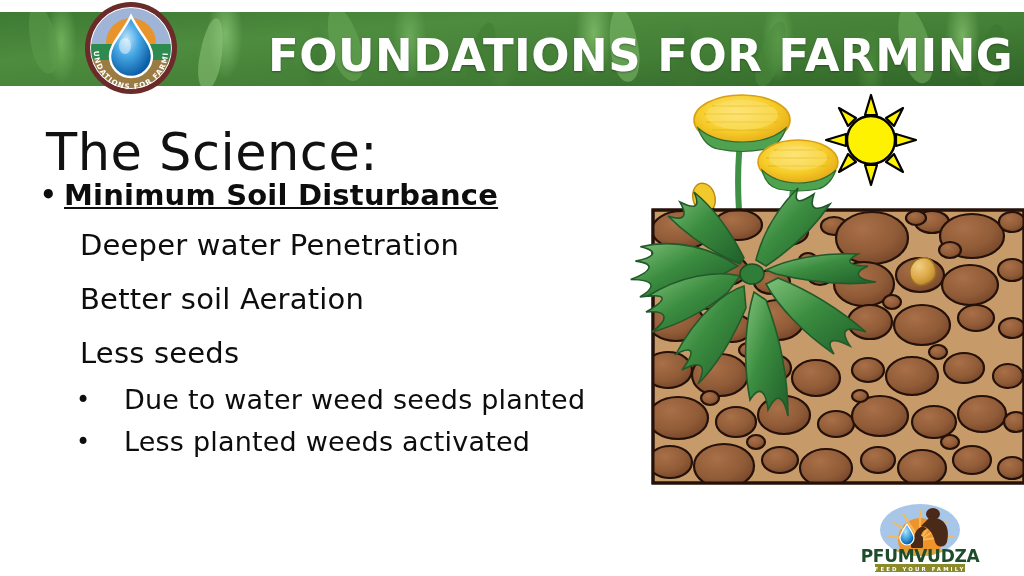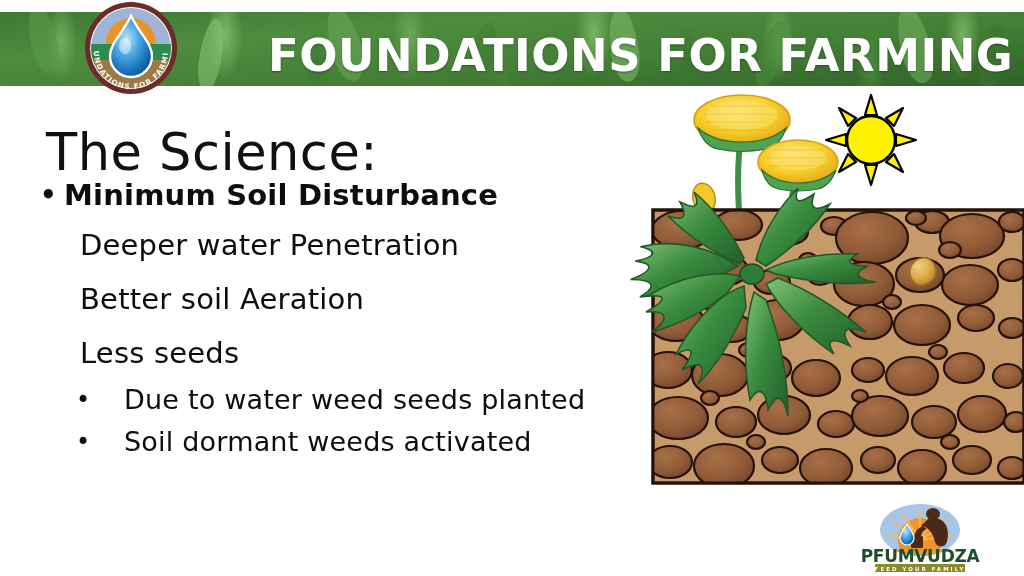--- a/index.html
+++ b/index.html
@@ -45,21 +45,21 @@
     font-size:51px;color:#111111;letter-spacing:.5px;white-space:nowrap;
     font-family:"DejaVu Sans",sans-serif;font-weight:400;margin-top:20px;
   }
   .body-list{position:absolute;left:40px;top:178px;width:640px;}
   .lvl1{
     display:flex;align-items:flex-start;font-size:29px;font-weight:bold;
     color:#0d0d0d;margin:0 0 8px 0;font-family:"DejaVu Sans",sans-serif;
     letter-spacing:.2px;
   }
   .lvl1 .dot{width:24px;flex:0 0 24px;font-size:26px;line-height:34px;}
-  .lvl1 .txt{line-height:34px;}
+  .lvl1 .txt{line-height:34px;text-decoration:underline;}
   .lvl2{
     font-size:29px;color:#0d0d0d;margin:12px 0 6px 0;padding-left:40px;
     font-family:"DejaVu Sans",sans-serif;font-weight:400;line-height:42px;
     letter-spacing:.2px;white-space:nowrap;
   }
   .lvl3{
     display:flex;align-items:flex-start;font-size:27px;color:#0d0d0d;
     margin:0 0 2px 0;padding-left:36px;font-family:"DejaVu Sans",sans-serif;
     font-weight:400;letter-spacing:.2px;
   }
@@ -133,21 +133,21 @@
     <div class="lvl2">Deeper water Penetration</div>
     <div class="lvl2">Better soil Aeration</div>
     <div class="lvl2">Less seeds</div>
 
     <div class="lvl3">
       <span class="dot">•</span>
       <span class="txt">Due to water weed seeds planted</span>
     </div>
     <div class="lvl3">
       <span class="dot">•</span>
-      <span class="txt">Soil dormant weeds activated</span>
+      <span class="txt">Less planted weeds activated</span>
     </div>
 
   </div>
 
   <div class="illus">
     <svg width="404" height="420" viewBox="0 0 404 420" xmlns="http://www.w3.org/2000/svg">
       <defs>
         <radialGradient id="clumpG" cx="38%" cy="32%" r="72%">
           <stop offset="0%" stop-color="#a97048"></stop>
           <stop offset="65%" stop-color="#905b37"></stop>

